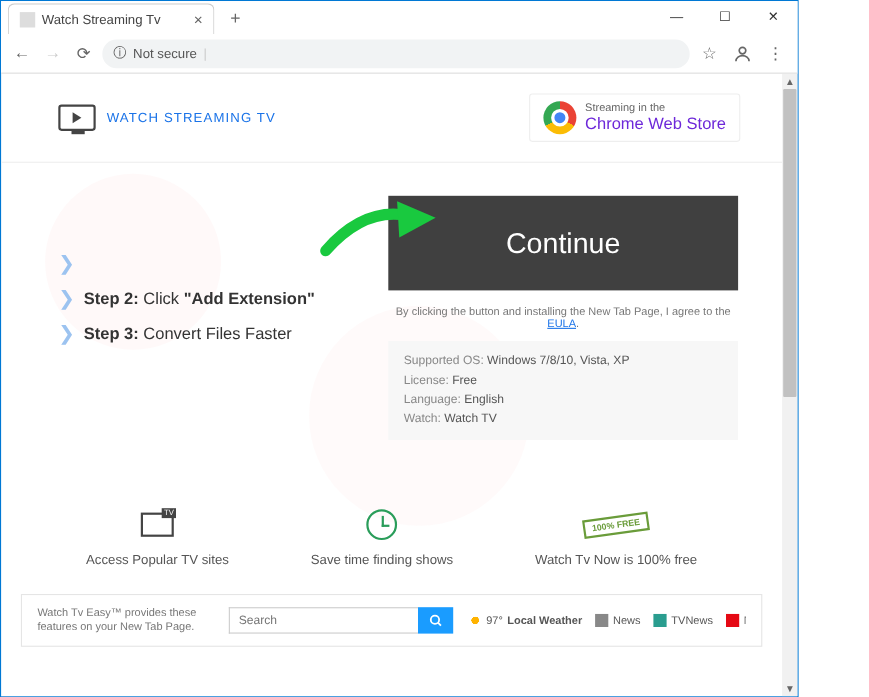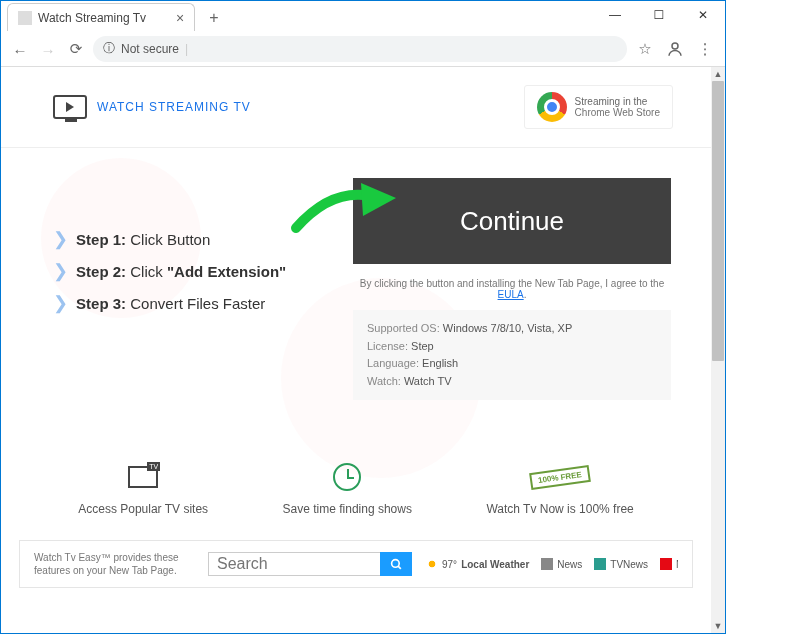--- a/index.html
+++ b/index.html
@@ -36,21 +36,21 @@
 .logo-icon { width: 34px; height: 24px; border: 2px solid #444; border-radius: 3px; position: relative; margin-right: 10px; }
 .logo-icon::after { content: ''; position: absolute; left: 11px; top: 5px; border-left: 8px solid #444; border-top: 5px solid transparent; border-bottom: 5px solid transparent; }
 .logo-icon::before { content: ''; position: absolute; bottom: -5px; left: 10px; width: 12px; height: 3px; background: #444; }
 .logo-text { color: #1a73e8; font-size: 12px; letter-spacing: 1px; font-weight: 500; }
 
 .cws { display: flex; align-items: center; border: 1px solid #eee; padding: 6px 12px; border-radius: 3px; cursor: pointer; }
 .chrome-icon { width: 30px; height: 30px; border-radius: 50%; position: relative; margin-right: 8px;
   background: conic-gradient(#ea4335 0 120deg, #fbbc05 120deg 240deg, #34a853 240deg 360deg); }
 .chrome-icon::after { content: ''; position: absolute; top: 7px; left: 7px; width: 16px; height: 16px; background: #4285f4; border: 3px solid #fff; border-radius: 50%; box-sizing: border-box; }
 .cws-text { font-size: 10px; color: #666; }
-.cws-text .big { font-size: 10px; color: #737373; }
+.cws-text .big { font-size: 15px; color: #6d28d9; }
 
 .main { padding: 30px 40px 20px 52px; position: relative; }
 .cols { display: flex; gap: 30px; }
 
 
 .wm { position: absolute; border-radius: 50%; background: rgba(255,100,100,0.04); }
 .wm1 { width: 160px; height: 160px; left: 40px; top: 10px; }
 .wm2 { width: 200px; height: 200px; left: 280px; top: 130px; background: rgba(255,100,100,0.03); }
 
 .steps { width: 270px; padding-top: 50px; position: relative; z-index: 1; }
@@ -73,21 +73,21 @@
 .tv-icon { width: 30px; height: 22px; border: 2px solid #444; position: relative; }
 .tv-icon::after { content: 'TV'; position: absolute; right: -4px; top: -6px; background: #444; color: #fff; font-size: 7px; padding: 1px 2px; }
 .clock-icon { width: 28px; height: 28px; border: 2px solid #2a9d5a; border-radius: 50%; position: relative; }
 .clock-icon::before { content: ''; position: absolute; left: 12px; top: 4px; width: 2px; height: 10px; background: #2a9d5a; }
 .clock-icon::after { content: ''; position: absolute; left: 12px; top: 12px; width: 7px; height: 2px; background: #2a9d5a; }
 .free-badge { border: 2px solid #6a9c3a; padding: 2px 6px; font-size: 8px; color: #6a9c3a; transform: rotate(-8deg); font-weight: bold; }
 
 .footer-bar { border: 1px solid #e5e5e5; margin: 0 18px 0 18px; padding: 10px 14px; display: flex; align-items: center; gap: 14px; }
 .foot-text { font-size: 10px; color: #777; width: 160px; line-height: 1.3; }
 .search-wrap { display: flex; align-items: center; }
-.search-in { width: 172px; height: 24px; border: 1px solid #ccc; border-right: none; padding: 0 8px; font-size: 16px; outline: none; }
+.search-in { width: 172px; height: 24px; border: 1px solid #ccc; border-right: none; padding: 0 8px; font-size: 11px; outline: none; }
 .search-btn { width: 32px; height: 24px; background: #1a9cff; color: #fff; border: none; display: flex; align-items: center; justify-content: center; cursor: pointer; }
 .flinks { display: flex; gap: 12px; font-size: 10px; color: #555; align-items: center; flex: 1; overflow: hidden; white-space: nowrap; }
 .flink { display: flex; align-items: center; gap: 4px; cursor: pointer; }
 .flink-icon { width: 12px; height: 12px; display: inline-block; }
 .fi-sun { background: radial-gradient(circle, #ffb300 40%, transparent 42%); }
 .fi-news { background: #888; }
 .fi-tvnews { background: #2a9d8f; }
 .fi-netflix { background: #e50914; }
 .fi-espn { background: #1a5cd6; }
 </style>
@@ -152,40 +152,39 @@
           <svg width="110" height="60" viewBox="0 0 110 60">
             <path d="M 5 50 Q 40 10 80 18" stroke="#19c93f" stroke-width="10" fill="none" stroke-linecap="round"></path>
             <path d="M 70 5 L 105 20 L 72 38 Z" fill="#19c93f"></path>
           </svg>
         </div>
 
         <div class="cols">
           <div class="steps">
             <div class="step">
               <span class="step-chevron">❯</span>
-              <span><b>Step 1:</b><span> Click Button</span></span>
             </div>
             <div class="step">
               <span class="step-chevron">❯</span>
               <span><b>Step 2:</b><span> Click </span><b>"Add Extension"</b></span>
             </div>
             <div class="step">
               <span class="step-chevron">❯</span>
               <span><b>Step 3:</b><span> Convert Files Faster</span></span>
             </div>
           </div>
 
           <div class="right">
             <div class="continue">Continue</div>
             <div class="agree">
               <span>By clicking the button and installing the New Tab Page, I agree to the </span><a>EULA</a><span>.</span>
             </div>
             <div class="meta">
               <div><span class="meta-label">Supported OS:</span><span> Windows 7/8/10, Vista, XP</span></div>
-              <div><span class="meta-label">License:</span><span> Step</span></div>
+              <div><span class="meta-label">License:</span><span> Free</span></div>
               <div><span class="meta-label">Language:</span><span> English</span></div>
               <div><span class="meta-label">Watch:</span><span> Watch TV</span></div>
             </div>
           </div>
         </div>
       </div>
 
       <div class="features">
         <div class="feat">
           <div class="feat-icon">

